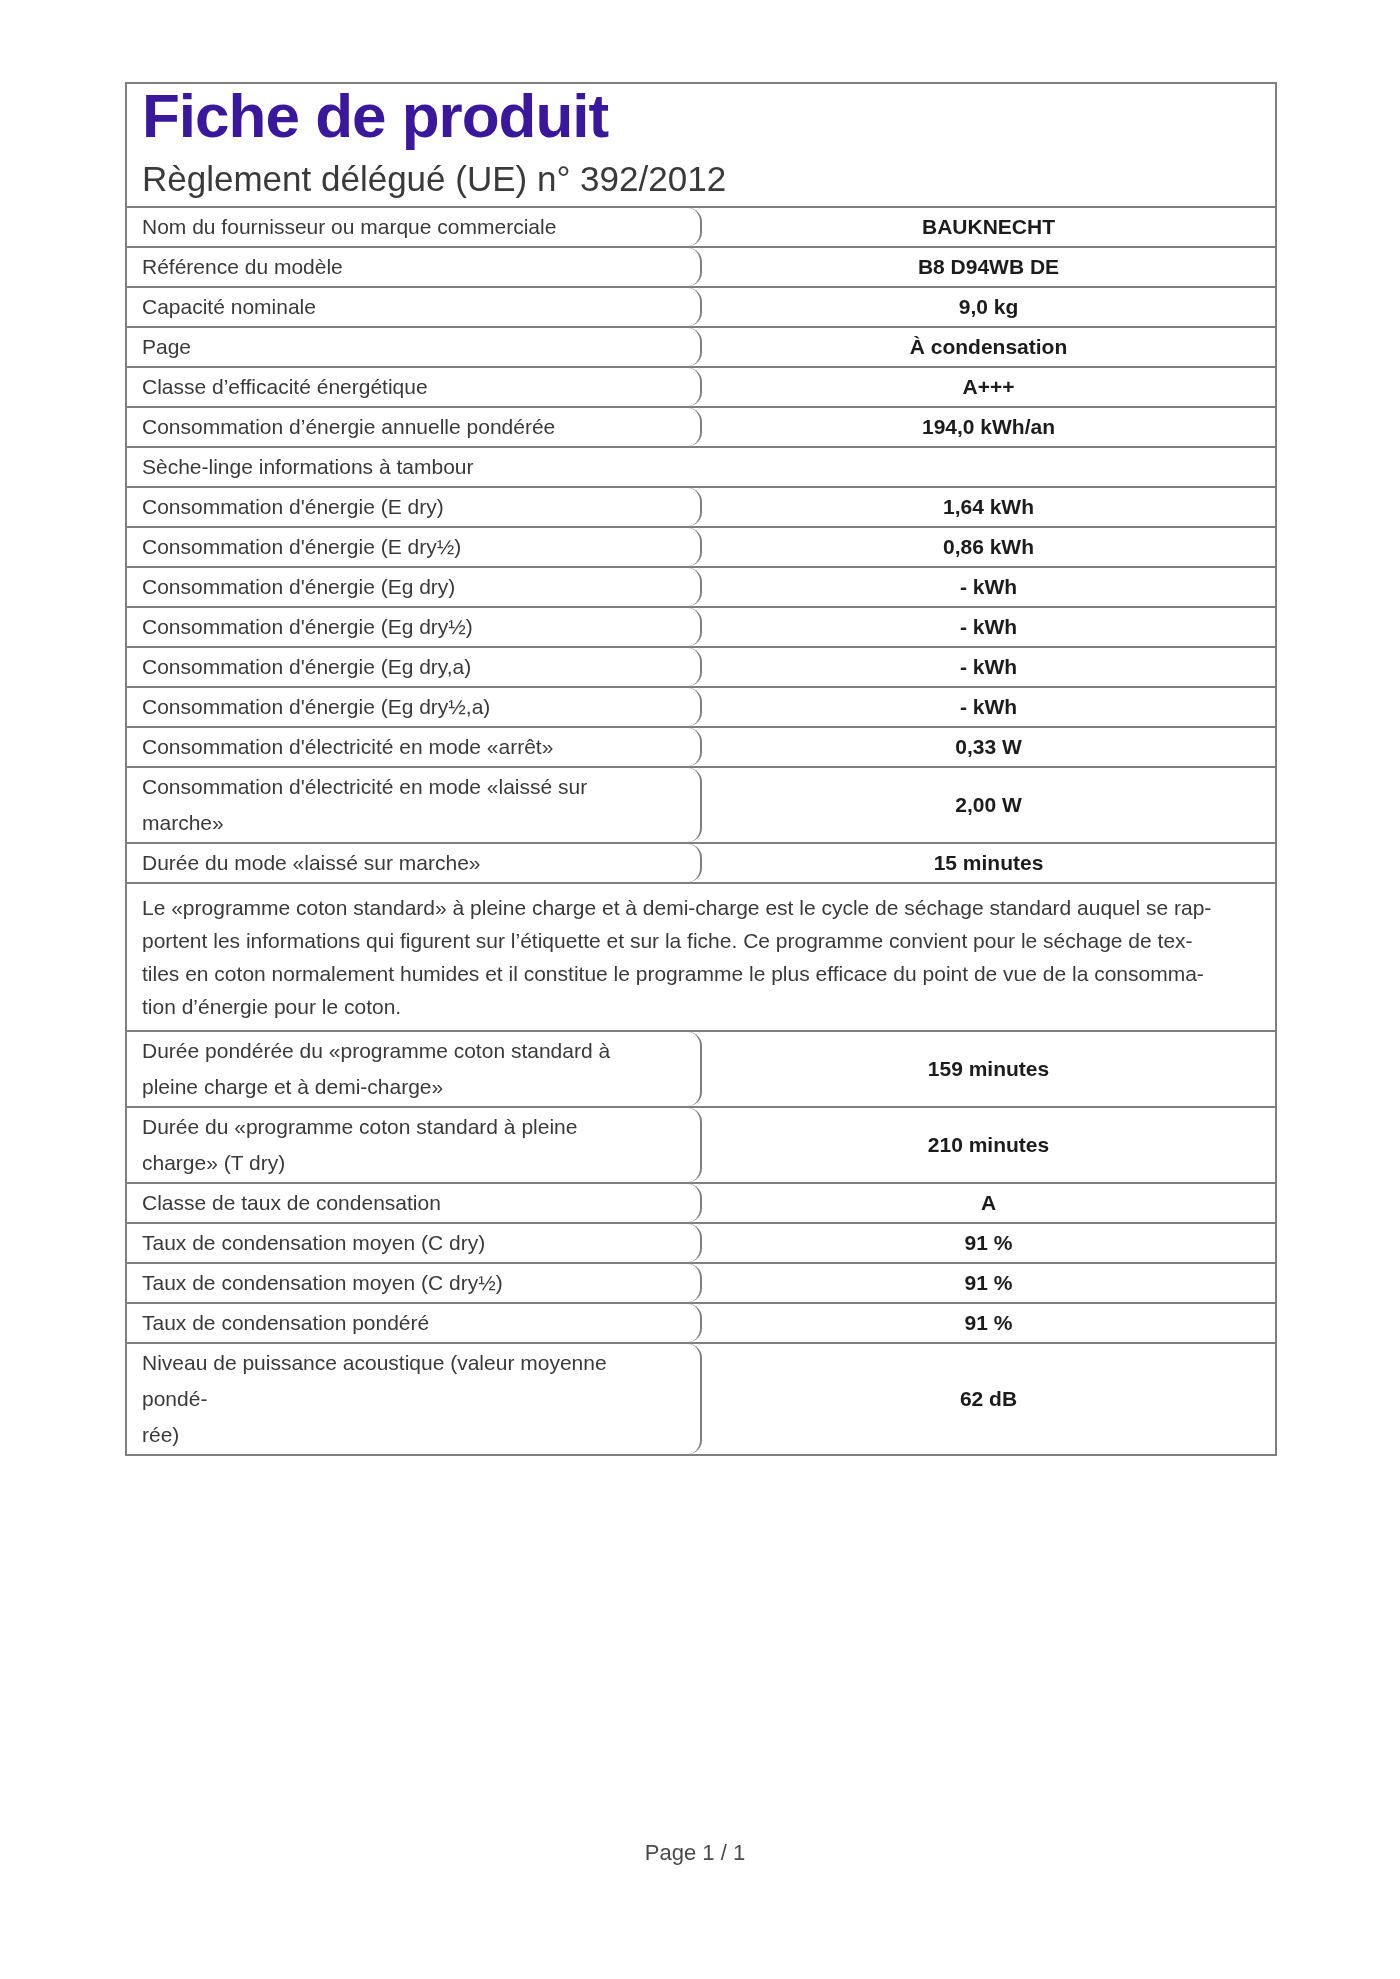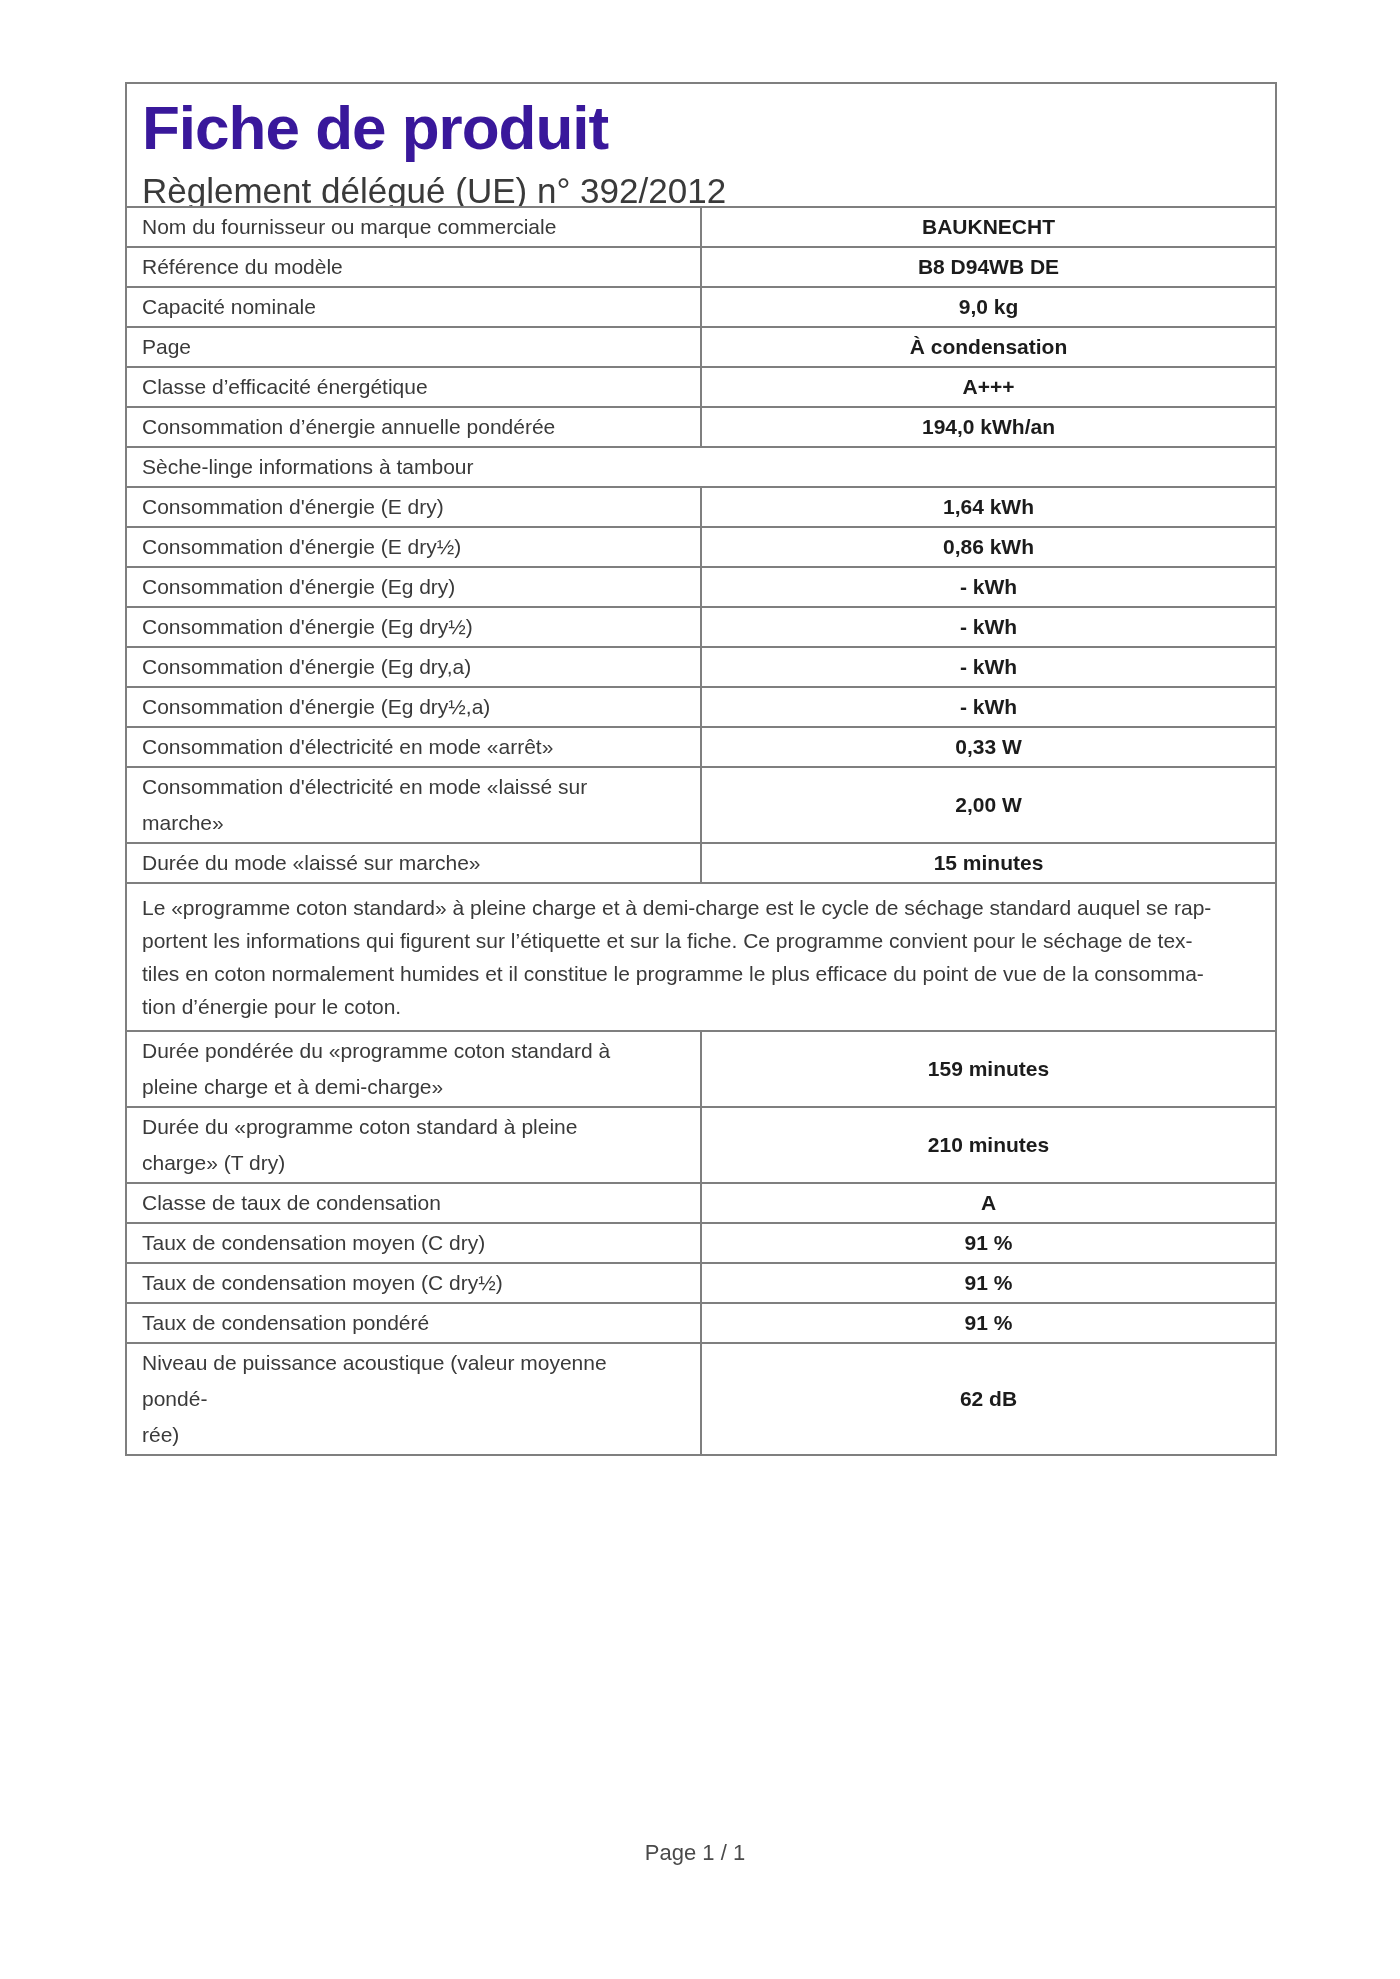--- a/index.html
+++ b/index.html
@@ -29,34 +29,33 @@
     border-bottom:2px solid var(--c-border);
     padding-left:15px;
     overflow:hidden;
   }
   .doc-title{
     font-size:62px;
     font-weight:bold;
     line-height:1.02;
     letter-spacing:-1px;
     color:var(--c-title);
-    margin-top:12px;
   }
   .doc-subtitle{
     margin-top:12px;
     font-size:35px;
     color:var(--c-label);
   }
   .row{
     display:flex;
     border-bottom:2px solid var(--c-border);
     font-size:21px;
   }
   .row:last-child{border-bottom:none;}
-  .cell{min-height:38px;}
+  .cell{min-height:38px;border-radius:14px;}
   .cell.label{
     width:575px;
     border-right:2px solid var(--c-border);
     padding:1px 30px 1px 15px;
     display:flex;flex-direction:column;justify-content:center;
     line-height:36px;
     white-space:pre-line;
     color:var(--c-label);
   }
   .cell.value{

